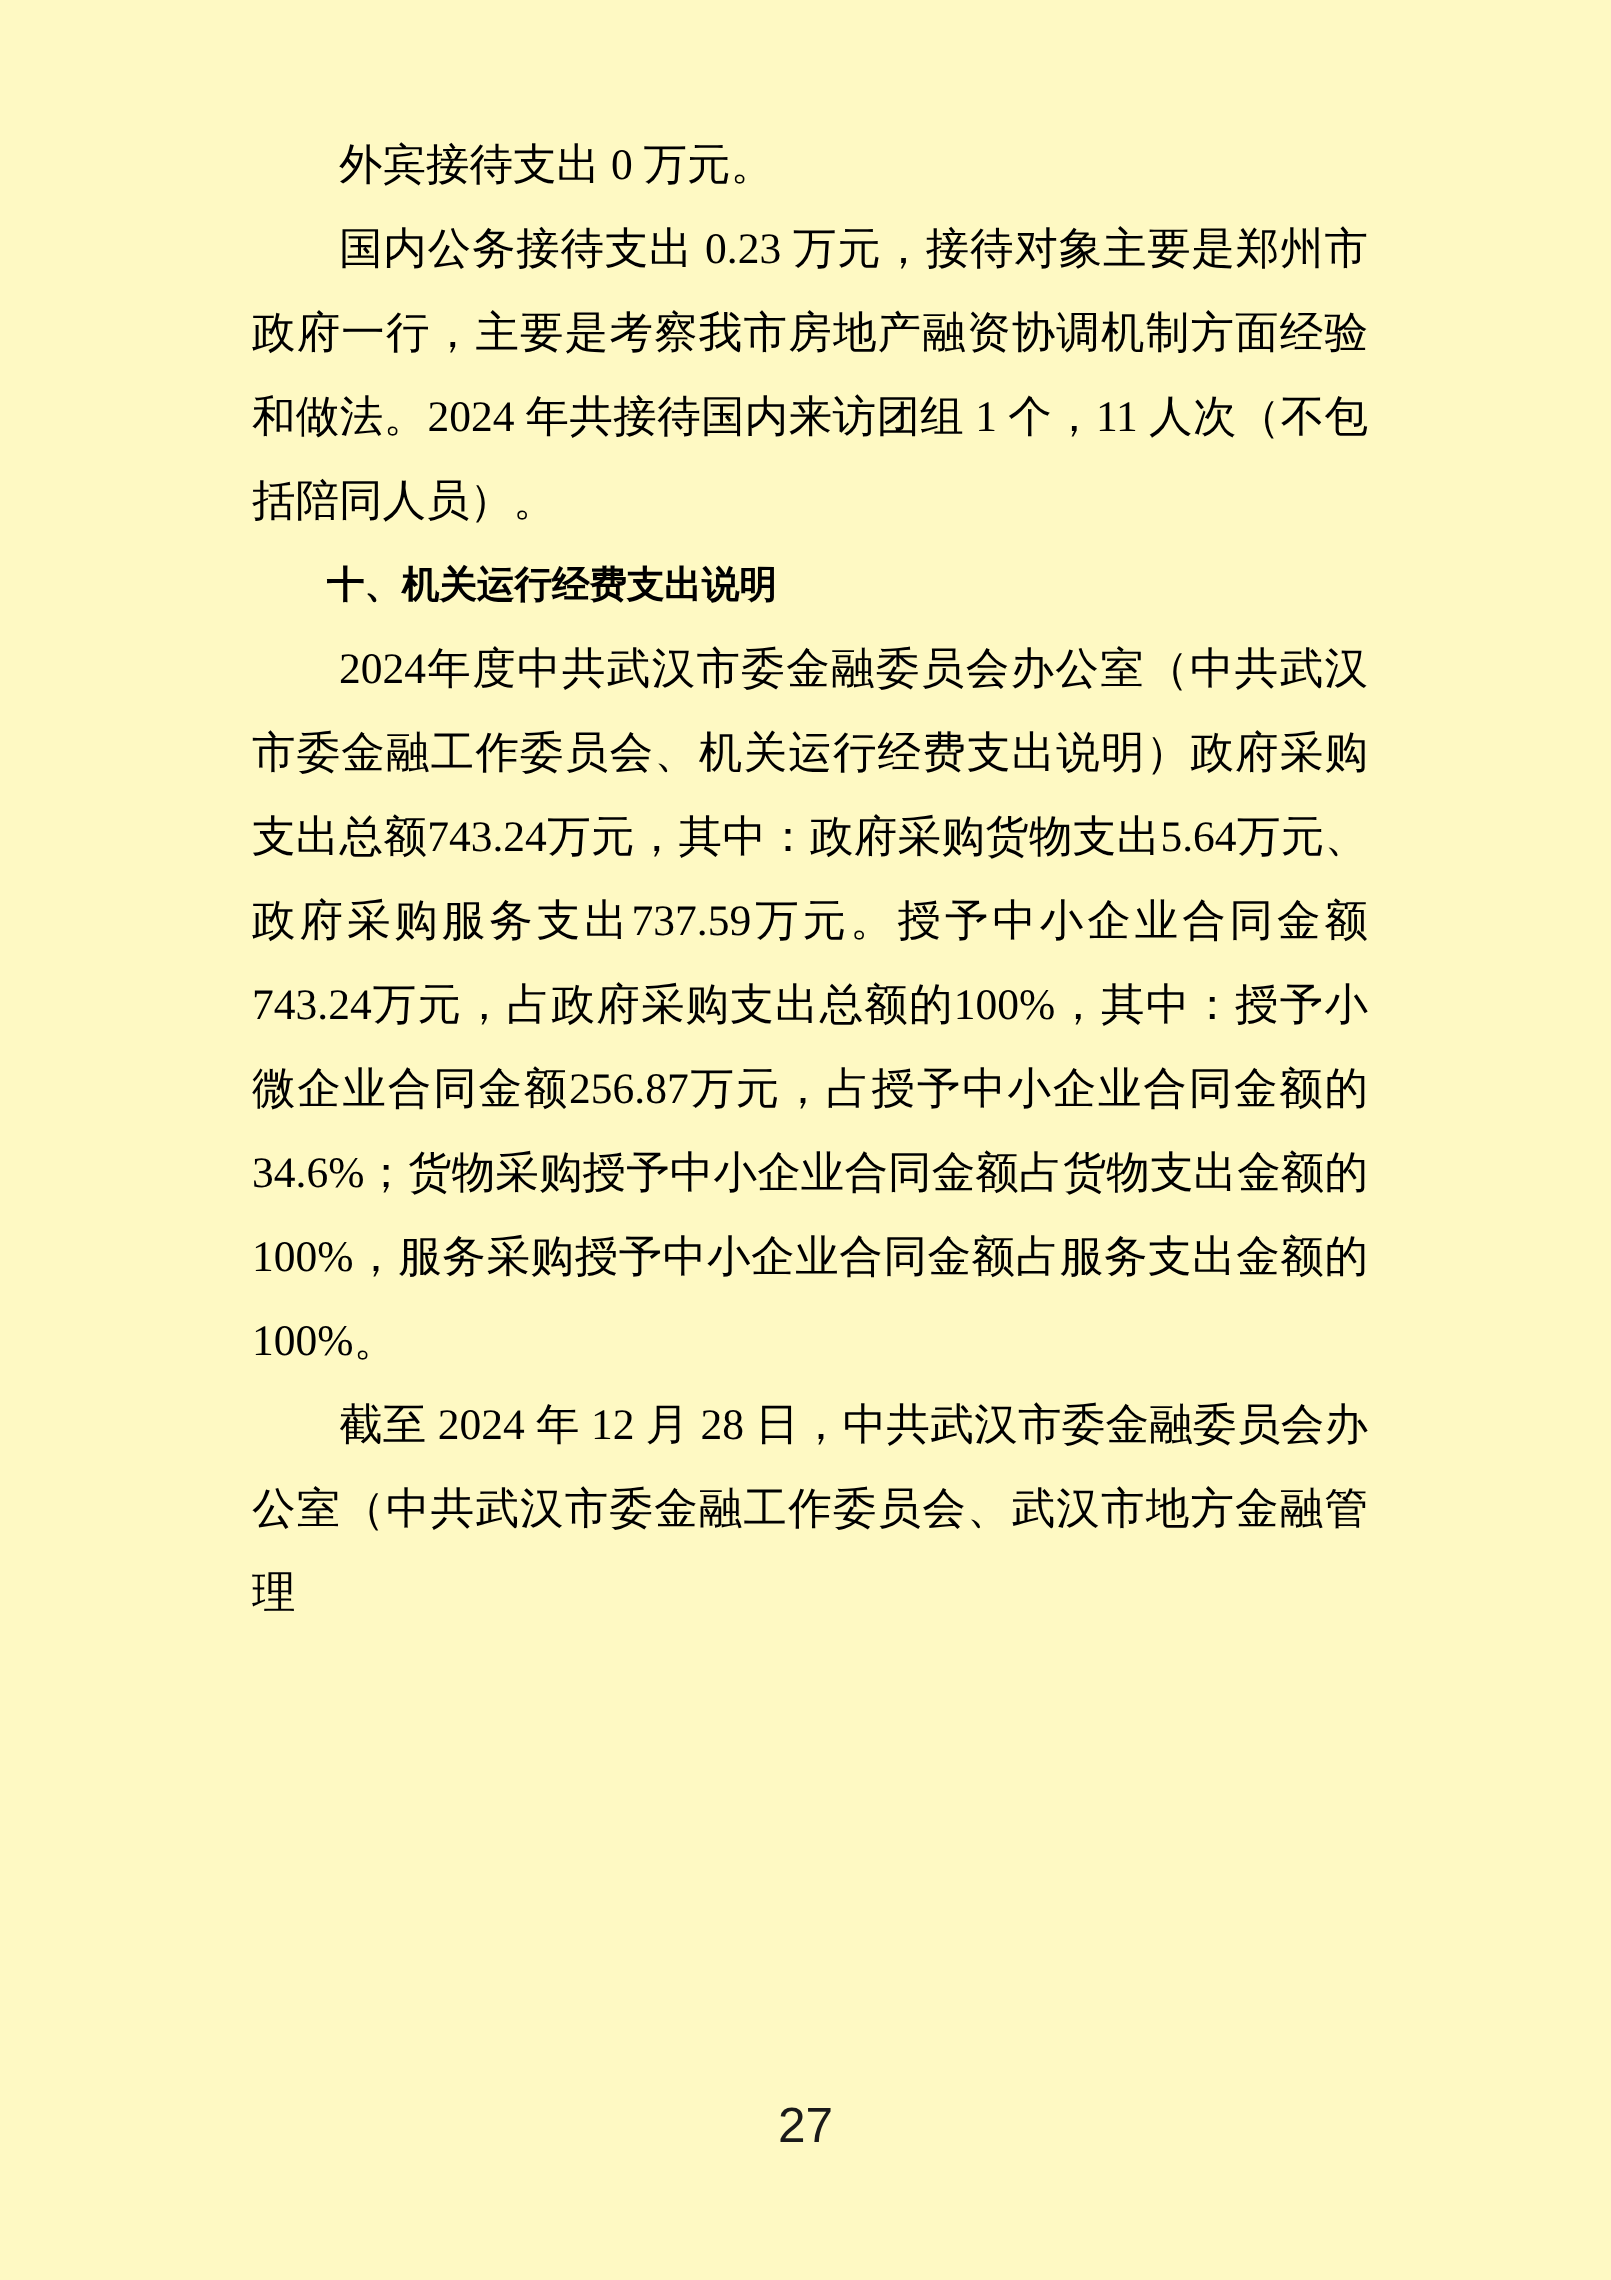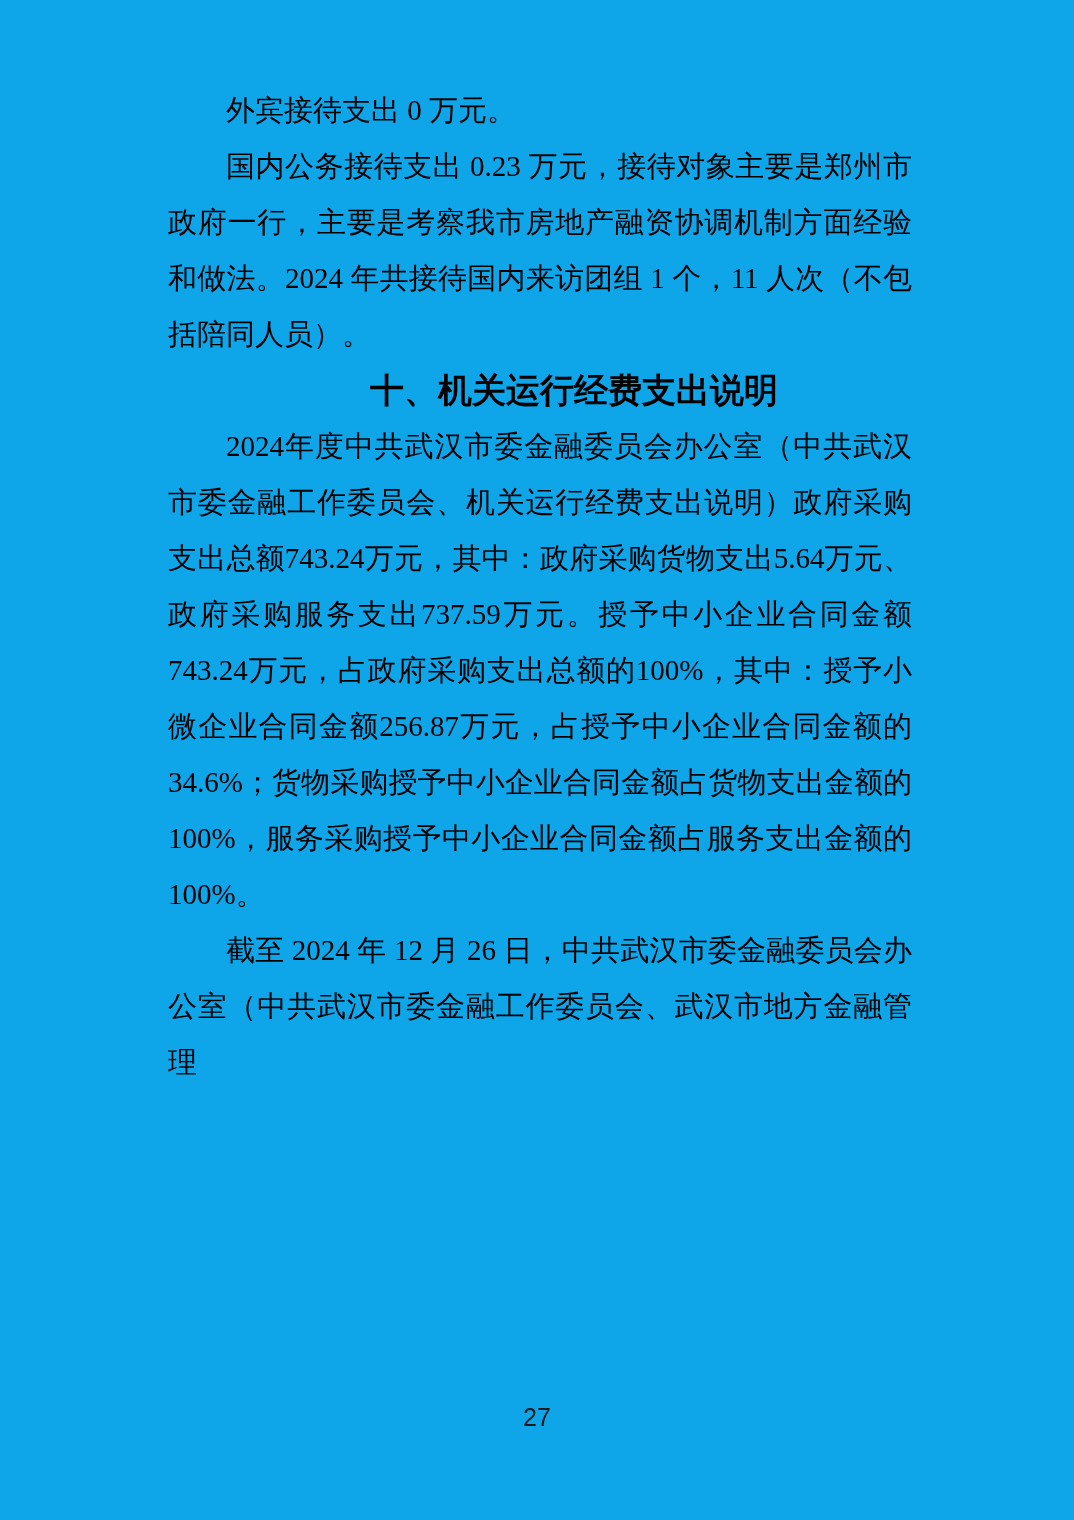--- a/index.html
+++ b/index.html
@@ -11,67 +11,67 @@
     height: 1520px;
     background: #ffffff;
     position: relative;
     color: #000000;
     font-family: "Liberation Serif", "DejaVu Serif", serif;
     overflow: hidden;
   }
   .page {
     position: absolute;
     inset: 0;
-    background: #0ea5e9;
+    background: #fef9c3;
   }
   .content {
     position: absolute;
     left: 168px;
     top: 82px;
     width: 744px;
     font-size: 29px;
     line-height: 56px;
     text-align: justify;
   }
   .para {
     margin: 0;
     text-indent: 2em;
     font-weight: normal;
   }
   .heading {
     margin: 0;
     text-indent: 2em;
-    font-size: 34px;
+    font-size: 25px;
     font-weight: 700;
     line-height: 56px;
     font-family: "Liberation Sans", "DejaVu Sans", sans-serif;
-    text-align: center;
+    text-align: left;
   }
   .page-footer {
     position: absolute;
     top: 1400px;
     left: 0;
     width: 1074px;
     text-align: center;
   }
   .page-number {
     font-family: "Liberation Sans", "DejaVu Sans", sans-serif;
-    font-size: 25px;
+    font-size: 33px;
     line-height: 34px;
     color: #1a1a1a;
     text-align: right;
   }
 </style>
 </head>
 <body>
 
 <div class="page">
   <main class="content" id="content">
       <p class="para">外宾接待支出 0 万元。</p>
       <p class="para">国内公务接待支出 0.23 万元，接待对象主要是郑州市政府一行，主要是考察我市房地产融资协调机制方面经验和做法。2024 年共接待国内来访团组 1 个，11 人次（不包括陪同人员）。</p>
       <h2 class="heading">十、机关运行经费支出说明</h2>
       <p class="para">2024年度中共武汉市委金融委员会办公室（中共武汉市委金融工作委员会、机关运行经费支出说明）政府采购支出总额743.24万元，其中：政府采购货物支出5.64万元、政府采购服务支出737.59万元。授予中小企业合同金额743.24万元，占政府采购支出总额的100%，其中：授予小微企业合同金额256.87万元，占授予中小企业合同金额的34.6%；货物采购授予中小企业合同金额占货物支出金额的100%，服务采购授予中小企业合同金额占服务支出金额的100%。</p>
-      <p class="para">截至 2024 年 12 月 26 日，中共武汉市委金融委员会办公室（中共武汉市委金融工作委员会、武汉市地方金融管理</p>
+      <p class="para">截至 2024 年 12 月 28 日，中共武汉市委金融委员会办公室（中共武汉市委金融工作委员会、武汉市地方金融管理</p>
     </main>
   <footer class="page-footer">
     <span class="page-number">27</span>
   </footer>
 </div>
 
 </body></html>

